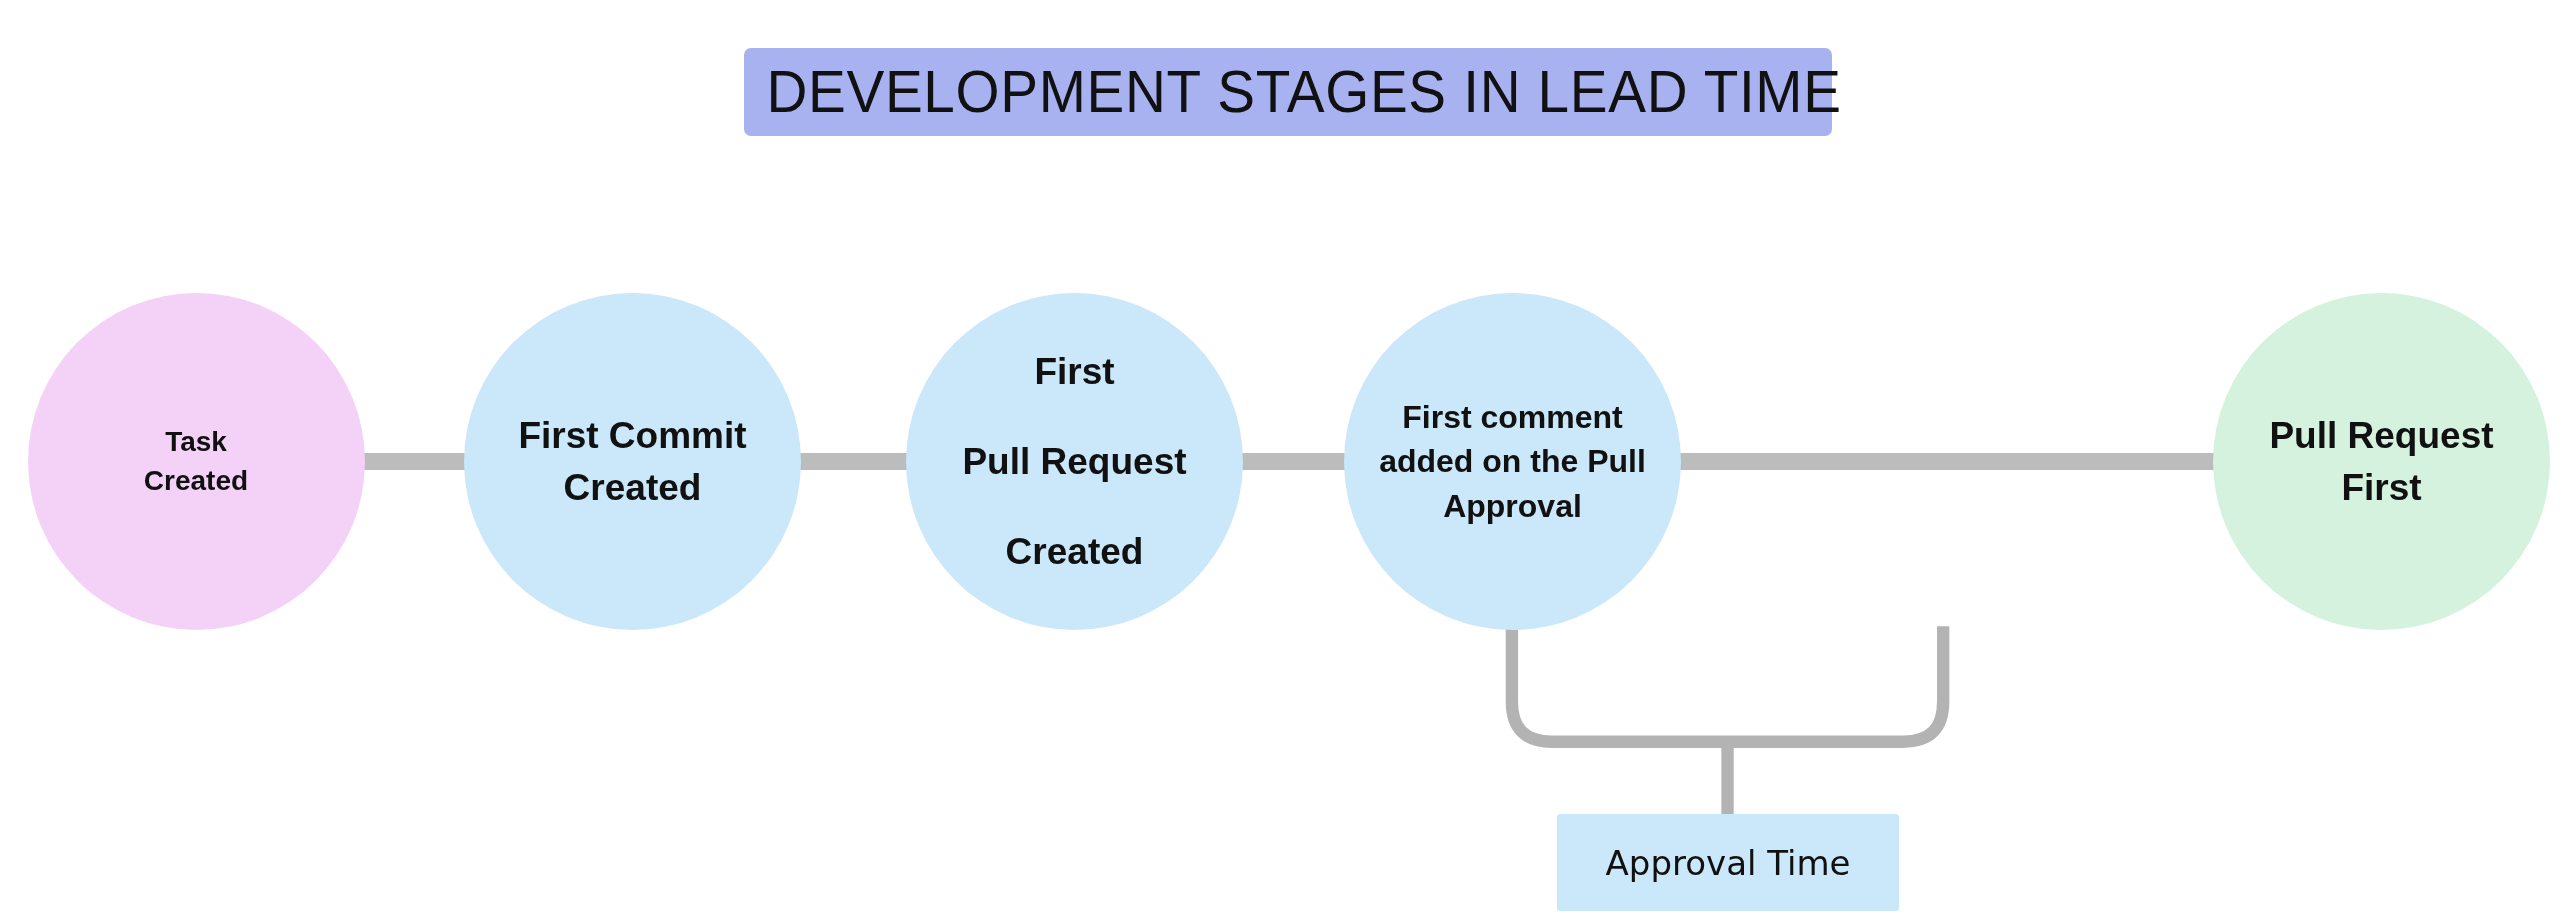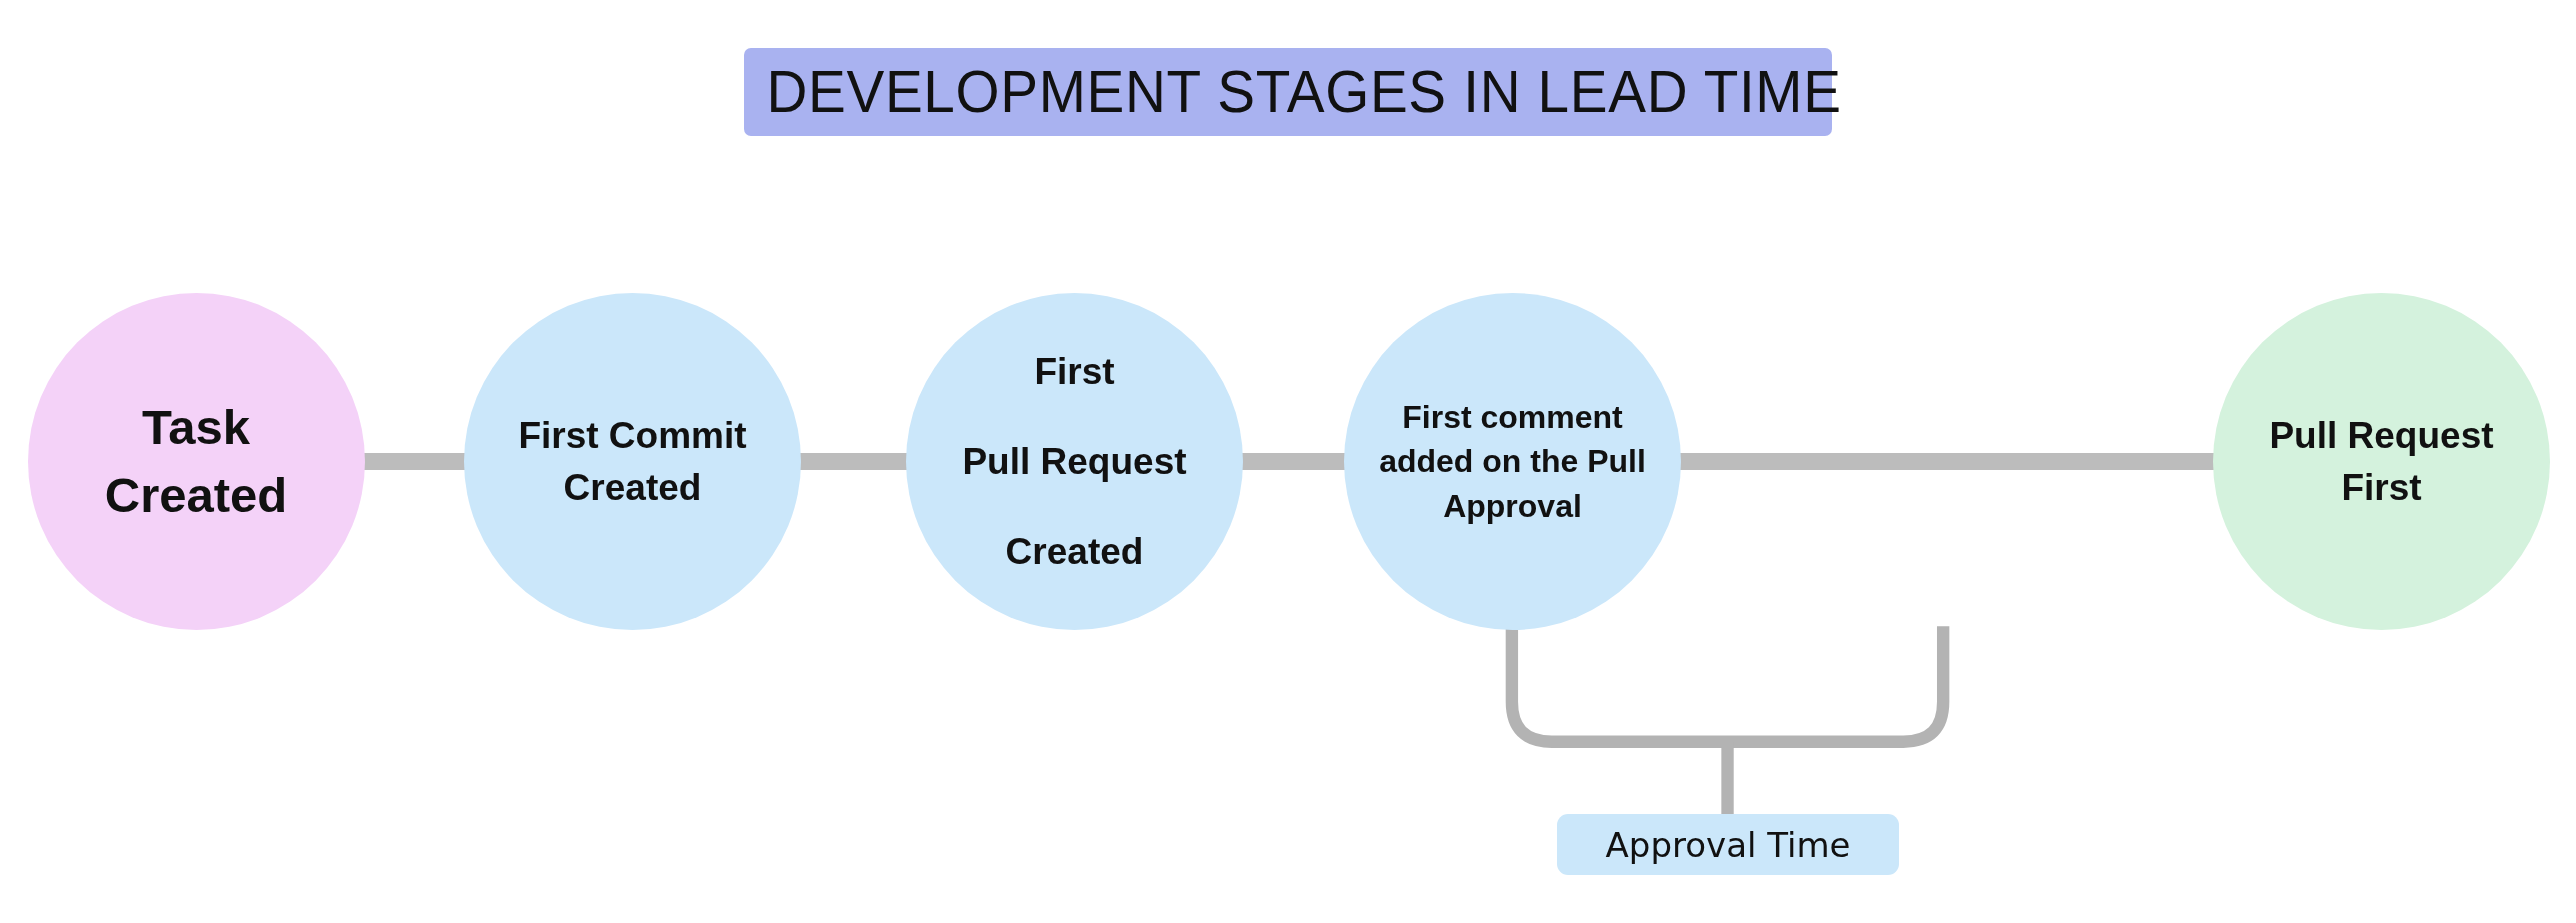--- a/index.html
+++ b/index.html
@@ -53,21 +53,21 @@
     align-items: center;
     justify-content: center;
     text-align: center;
     z-index: 2;
     color: #111111;
     font-weight: 700;
     line-height: 1.38;
   }
   .stage-circle .line { display: block; white-space: nowrap; }
 
-  .stage-0 { left: 27.5px;   font-size: 49px; }
+  .stage-0 { left: 27.5px;   font-size: 28px; }
   .stage-1 { left: 464px;  font-size: 37px; }
   .stage-2 { left: 906px; font-size: 37px; }
   .stage-3 { left: 1344px; font-size: 32px; }
   .stage-4 { left: 1776px; font-size: 34px; }
   .stage-5 { left: 2213px; font-size: 37px; }
 
   .bracket-svg {
     position: absolute;
     left: 0;
     top: 0;
@@ -75,22 +75,22 @@
     height: 923px;
     z-index: 1;
     pointer-events: none;
   }
 
   .annotation-label {
     position: absolute;
     left: 1557px;
     top: 814px;
     width: 342px;
-    height: 61px;
-    border-radius: 11px;
+    height: 97px;
+    border-radius: 3px;
     display: flex;
     align-items: center;
     justify-content: center;
     z-index: 2;
     color: #111111;
     font-size: 34px;
     font-family: cursive, "DejaVu Sans", sans-serif;
   }
 </style>
 </head>

